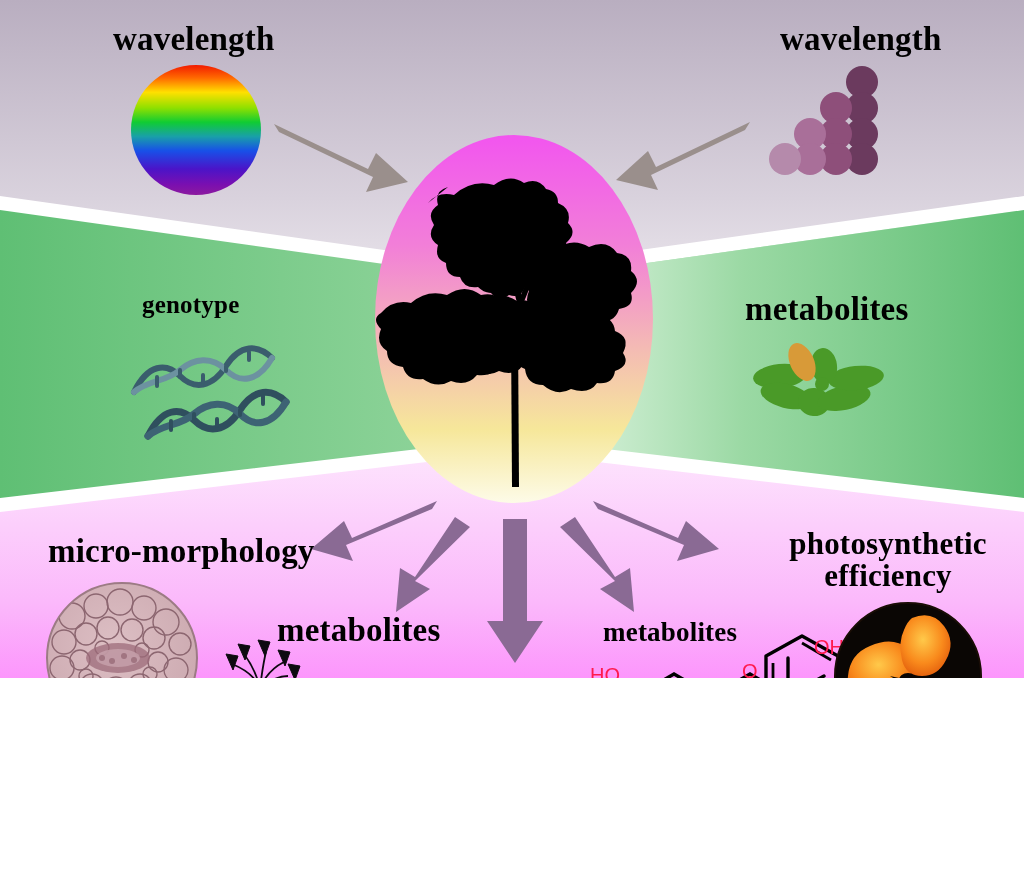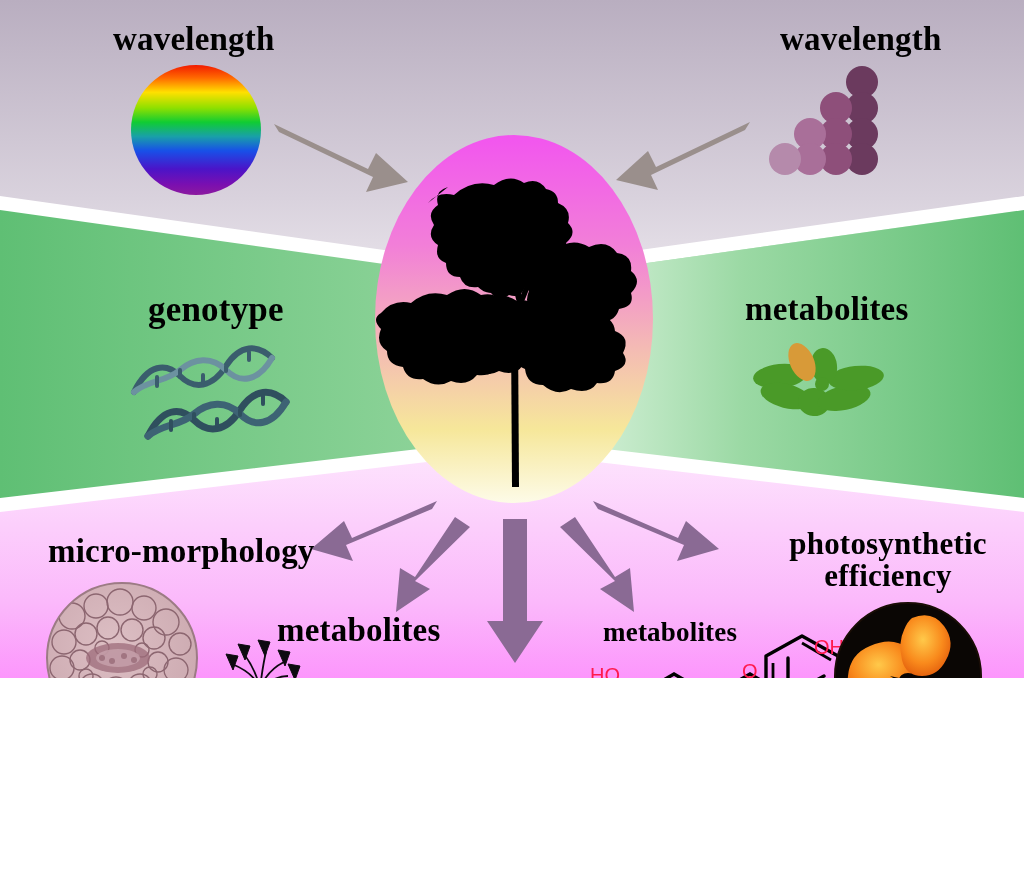--- a/index.html
+++ b/index.html
@@ -198,21 +198,21 @@
       <circle cx="62" cy="68" r="16" fill="#8e4f7a"></circle>
       <circle cx="62" cy="93" r="16" fill="#8e4f7a"></circle>
 
       <circle cx="36" cy="68" r="16" fill="#a96f99"></circle>
       <circle cx="36" cy="93" r="16" fill="#a96f99"></circle>
 
       <circle cx="11" cy="93" r="16" fill="#b58aab"></circle>
     </svg>
   </div>
 
-  <div class="lbl" style="left:148px;top:292px;font-size:35px;">genotype</div>
+  <div class="lbl" style="left:142px;top:292px;font-size:25px;">genotype</div>
 
   <div class="icon" style="left:128px;top:336px;width:170px;height:112px;">
     <svg width="170" height="112" viewBox="0 0 170 112">
       <g fill="none" stroke="#3a5d6d" stroke-width="6" stroke-linecap="round">
 
         <path d="M6 56 C20 28 38 26 52 40 C66 54 84 52 98 30 C112 8 130 8 144 22"></path>
         <path d="M6 56 C20 44 38 46 52 34 C66 22 84 20 98 34 C112 48 130 46 144 22" stroke="#6c92a0"></path>
       </g>
       <g fill="none" stroke="#2f4f5e" stroke-width="7" stroke-linecap="round">
 

